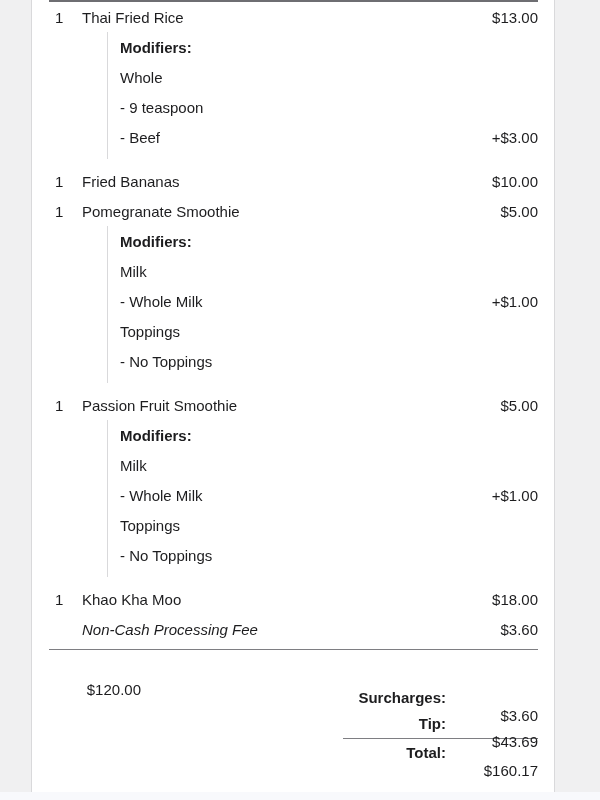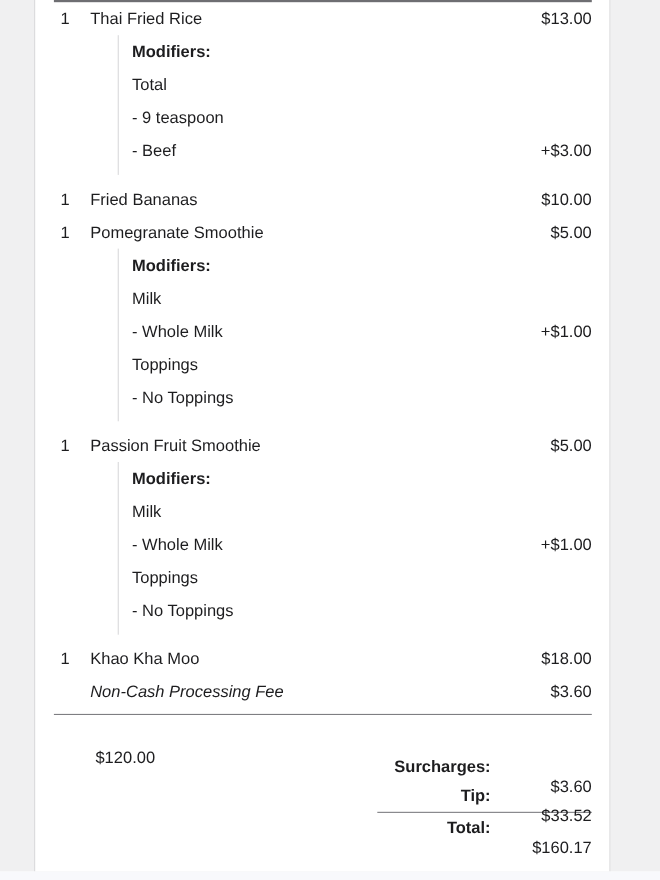--- a/index.html
+++ b/index.html
@@ -112,21 +112,21 @@
       <div class="top-rule"></div>
 
       <div class="item-row">
         <span class="qty">1</span>
         <span class="name">Thai Fried Rice</span>
         <span class="price">$13.00</span>
       </div>
       <div class="mods">
         <div class="mod-line heading">Modifiers:</div>
         <div class="mod-line">
-          <span class="mod-name">Total</span>
+          <span class="mod-name">Whole</span>
           <span class="mod-price"></span>
         </div>
         <div class="mod-line">
           <span class="mod-name">- 9 teaspoon</span>
           <span class="mod-price"></span>
         </div>
         <div class="mod-line">
           <span class="mod-name">- Beef</span>
           <span class="mod-price">+$3.00</span>
         </div>
@@ -205,21 +205,21 @@
       <div class="totals">
         <div class="t-row">
           <span class="t-value">$120.00</span>
         </div>
         <div class="t-row">
           <span class="t-label">Surcharges:</span>
           <span class="t-value">$3.60</span>
         </div>
         <div class="t-row">
           <span class="t-label">Tip:</span>
-          <span class="t-value">$33.52</span>
+          <span class="t-value">$43.69</span>
         </div>
         <div class="total-rule"></div>
         <div class="t-row grand">
           <span class="t-label">Total:</span>
           <span class="t-value">$160.17</span>
         </div>
 
       </div>
     </div>
   </div>

